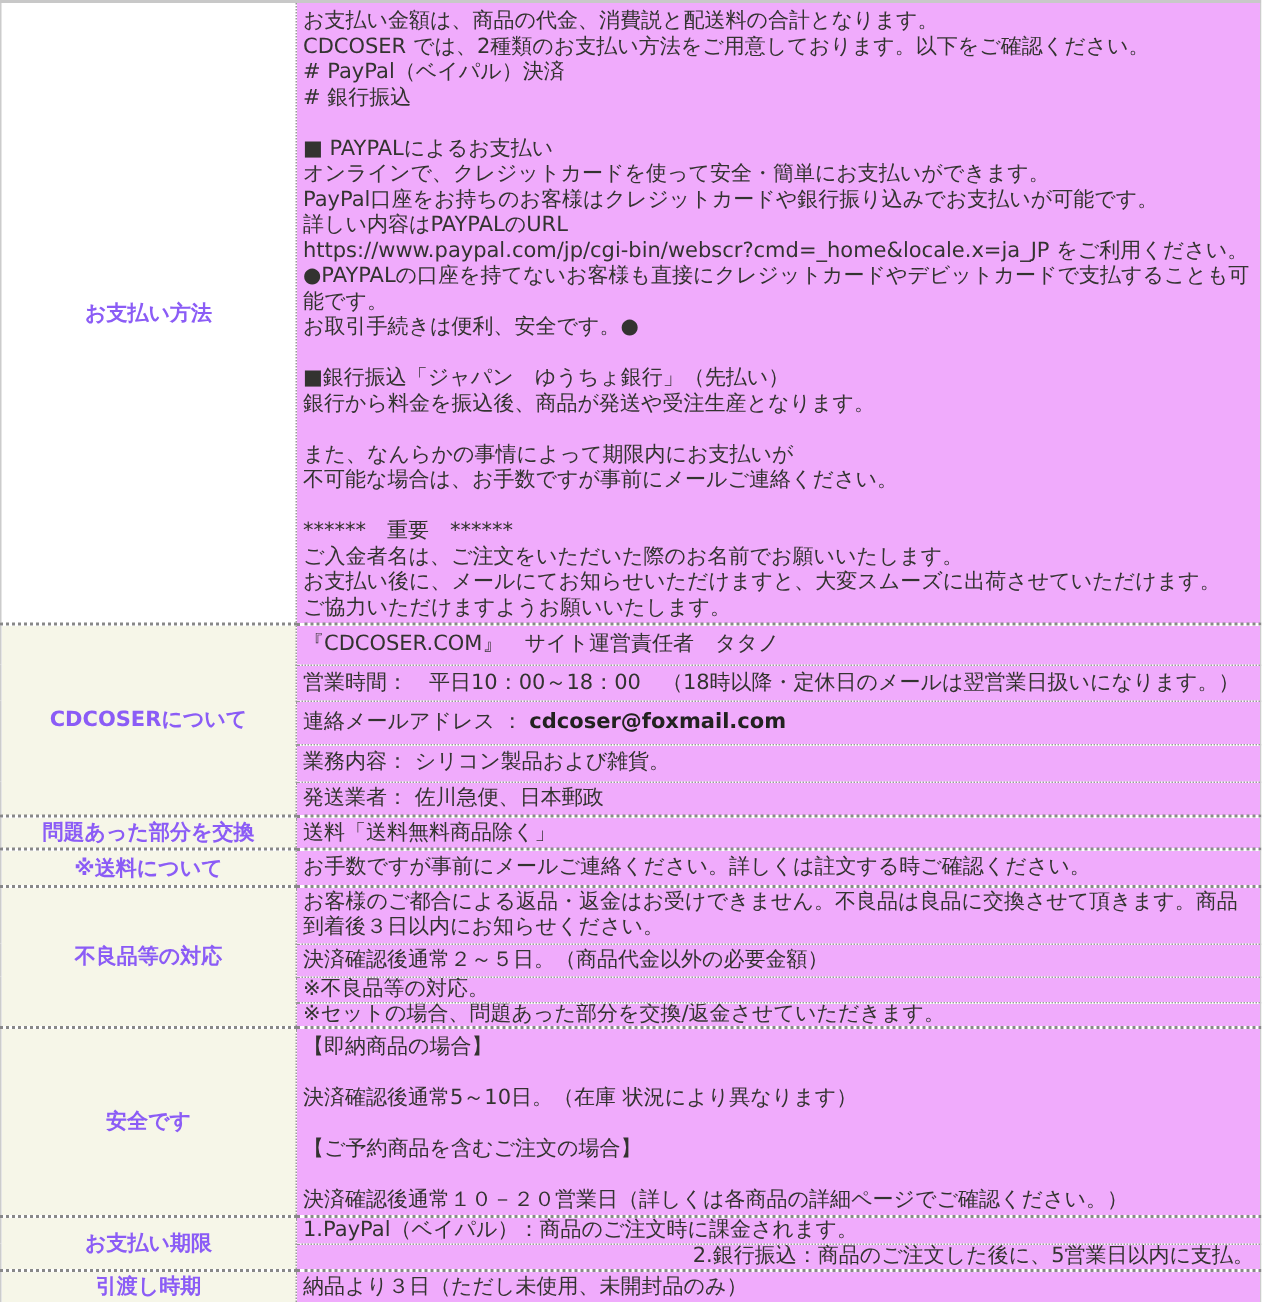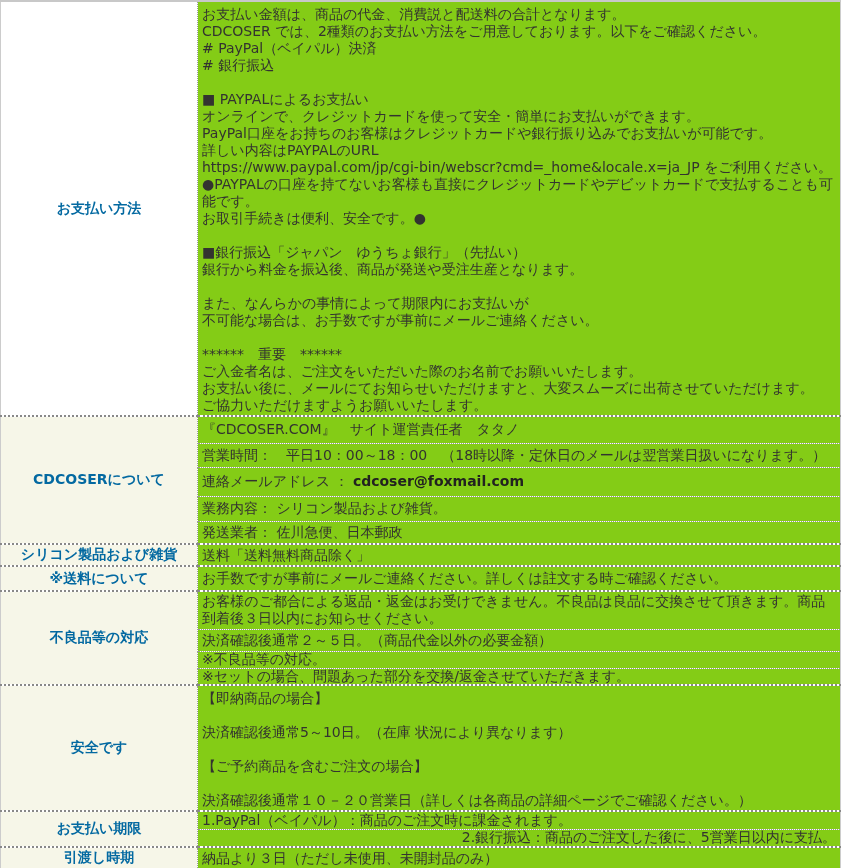--- a/index.html
+++ b/index.html
@@ -32,26 +32,26 @@
     overflow: hidden;
   }
   tr.section-start th, tr.section-start td {
     border-top: 2px dotted #888888;
   }
   th.rowhead {
     width: 197px;
     background: #f6f6e8;
     font-weight: bold;
     text-align: center;
-    color: #0369a1;
+    color: #8b5cf6;
     font-size: 14px;
   }
   th.rowhead.white { background: #ffffff; }
   td.content {
-    background: #84cc16;
+    background: #f0abfc;
     line-height: 17px;
   }
   td.multiline {
     vertical-align: top;
     white-space: pre-line;
     padding-top: 4px;
   }
   td.tight { line-height: 15px; padding-top: 0; padding-bottom: 0; }
   b.mail { font-weight: bold; color: #222220; }
 </style>
@@ -101,21 +101,21 @@
     </td>
   </tr>
   <tr style="height:25px;">
     <td class="content">業務内容： シリコン製品および雑貨。</td>
   </tr>
   <tr style="height:23px;">
     <td class="content">発送業者： 佐川急便、日本郵政</td>
   </tr>
 
   <tr class="section-start" style="height:22px;">
-    <th class="rowhead">シリコン製品および雑貨</th>
+    <th class="rowhead">問題あった部分を交換</th>
     <td class="content">送料「送料無料商品除く」</td>
   </tr>
 
   <tr class="section-start" style="height:25px;">
     <th class="rowhead">※送料について</th>
     <td class="content">お手数ですが事前にメールご連絡ください。詳しくは註文する時ご確認ください。</td>
   </tr>
 
   <tr class="section-start" style="height:38px;">
     <th class="rowhead" rowspan="4">不良品等の対応</th>

